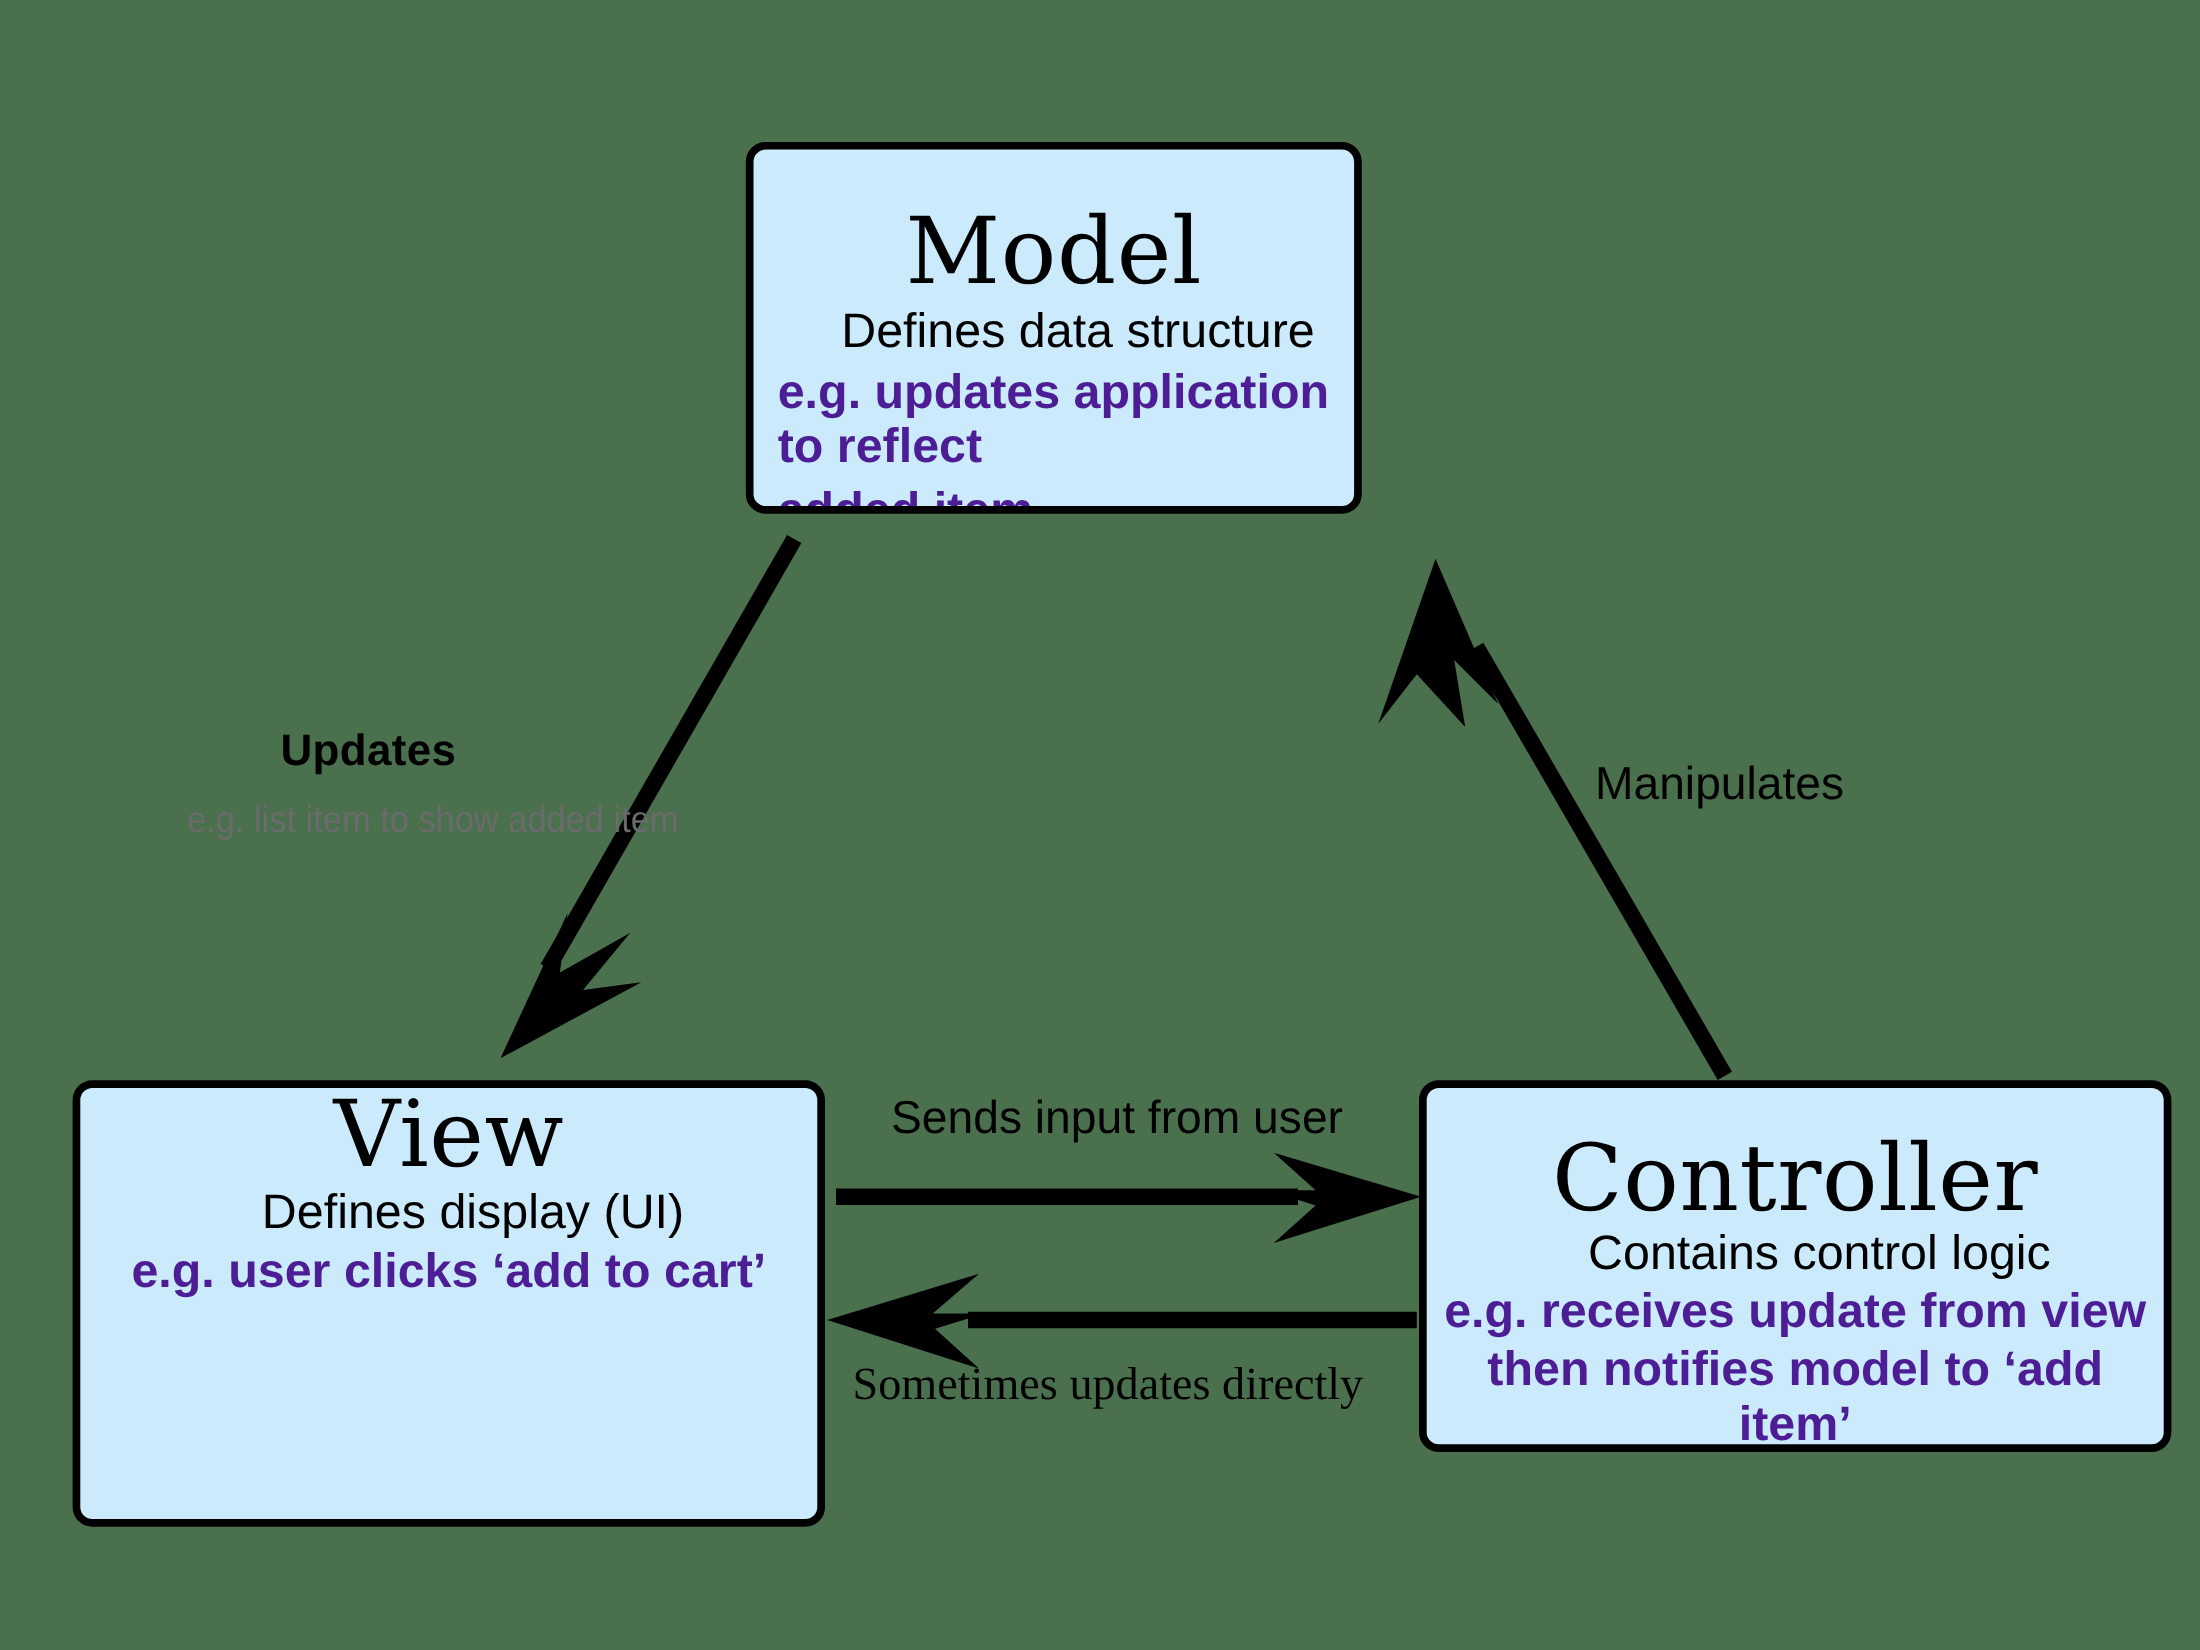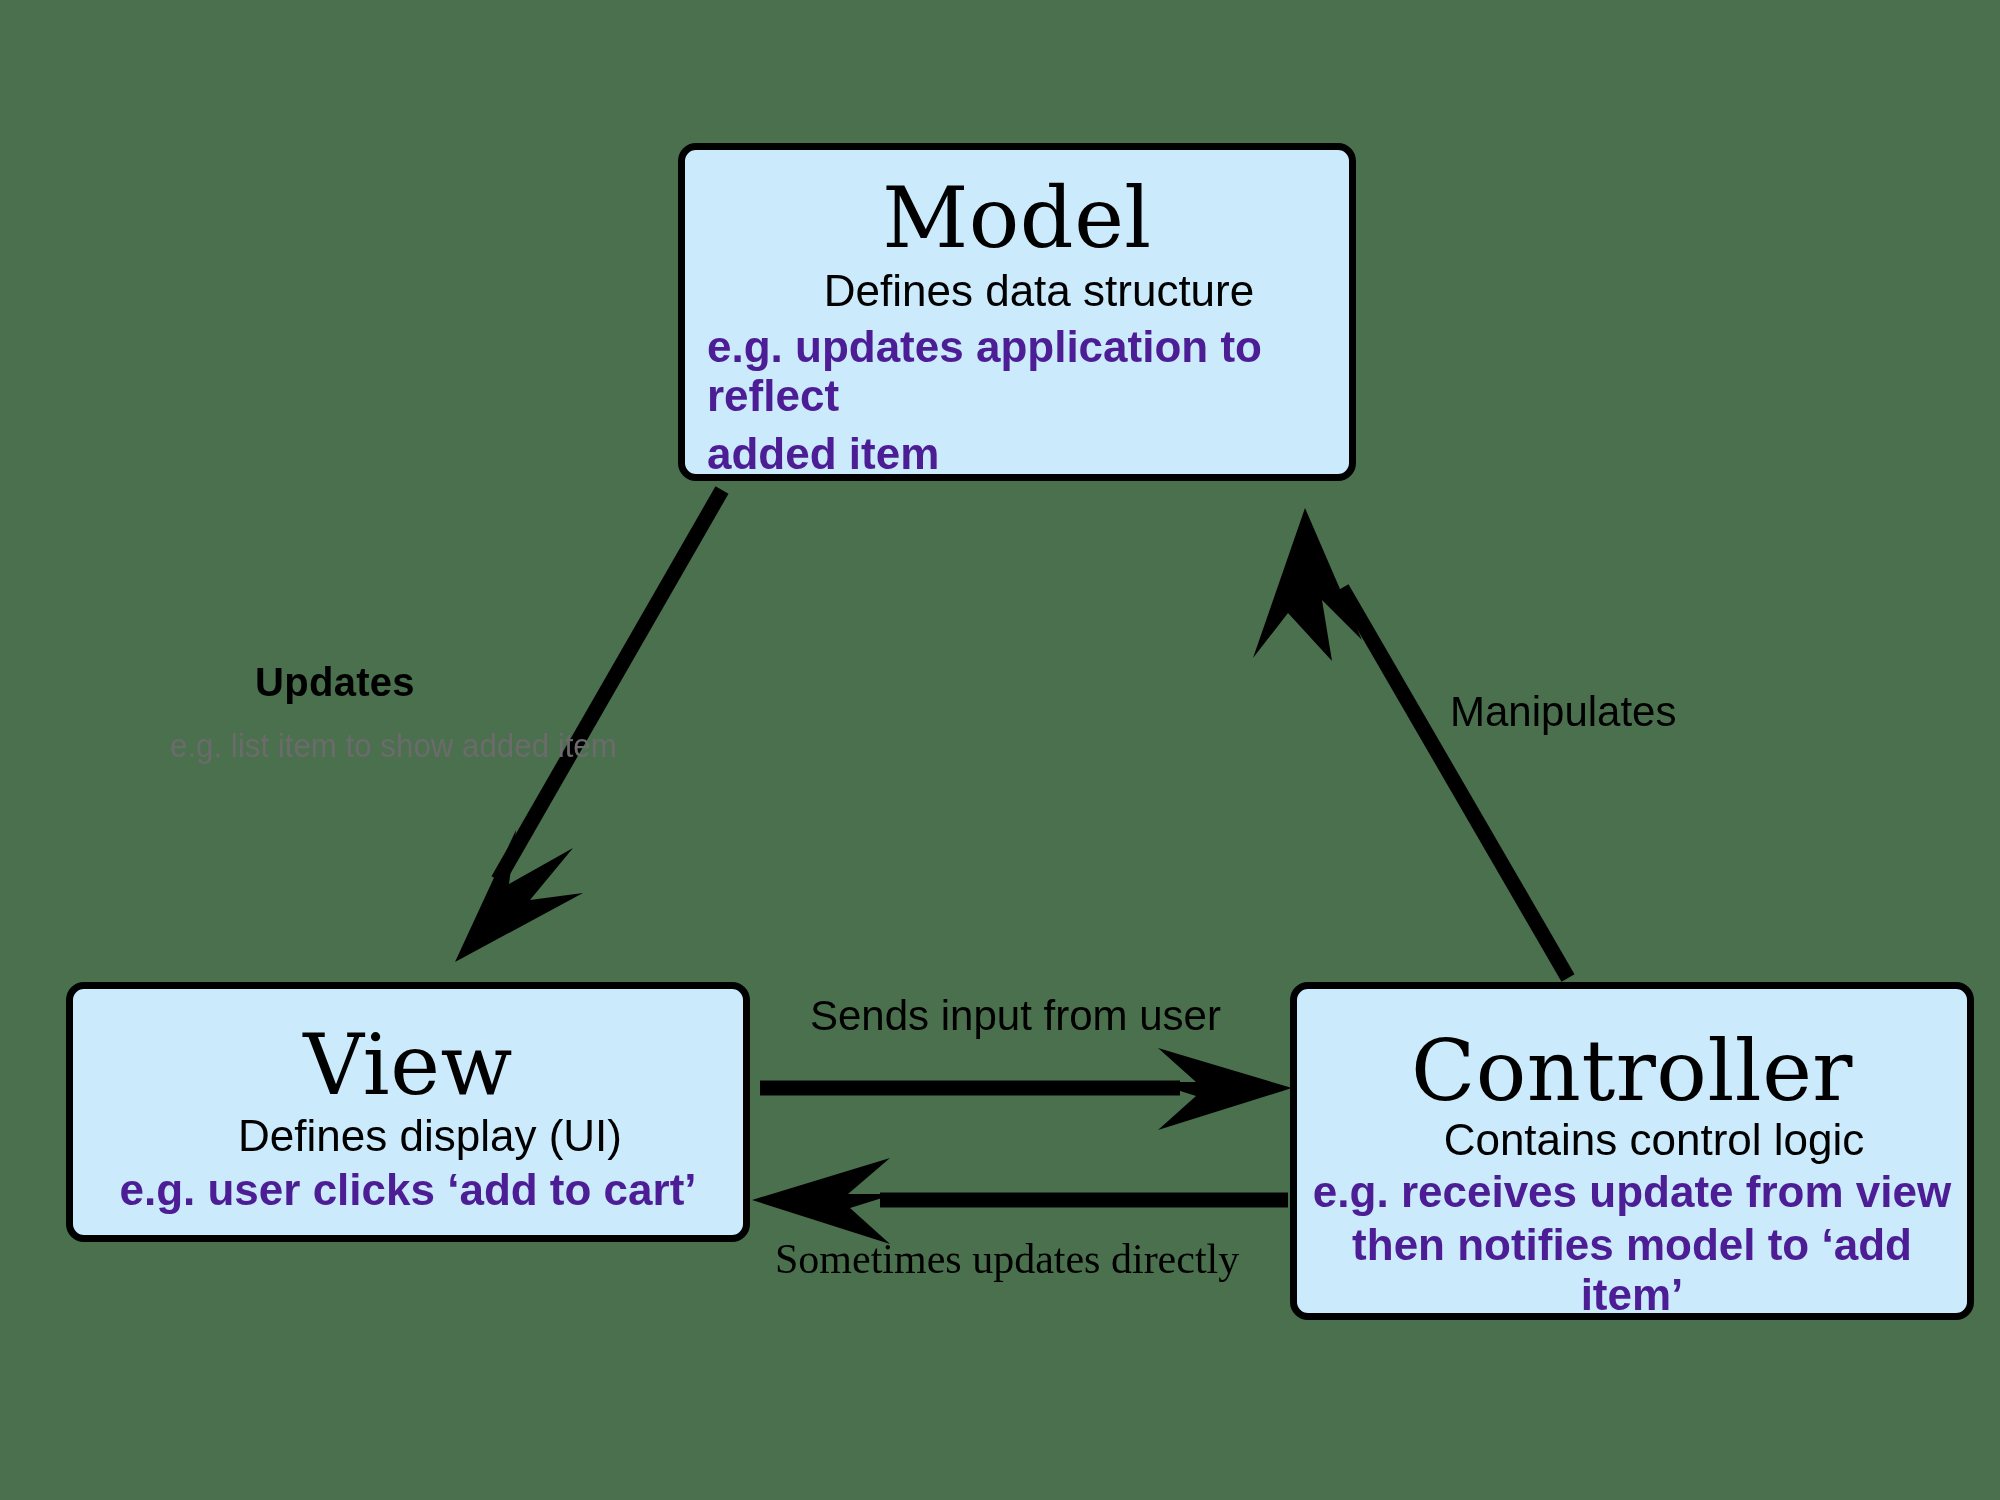--- a/index.html
+++ b/index.html
@@ -50,42 +50,41 @@
   .node-eg {
     font-family: "Liberation Sans", sans-serif;
     color: #4c1d95;
     font-weight: 700;
     line-height: 1.12;
   }
 
   
   #node-model {
     left: 678px;
-    top: 143px;
-    width: 678px;
+    top: 129px;
+    width: 560px;
     height: 338px;
-    padding-top: 26px;
+    padding-top: 50px;
   }
   #node-model .node-title { font-size: 84px; }
   #node-model .node-sub { font-size: 44px; margin-top: 8px; }
   #node-model .node-eg {
     font-size: 44px;
     margin-top: 8px;
     text-align: left;
     padding-left: 22px;
     padding-right: 10px;
   }
 
   
   #node-view {
     left: 66px;
     top: 982px;
     width: 684px;
-    height: 260px;
-    padding-top: 34px;
+    height: 406px;
   }
   #node-view .node-title { font-size: 84px; }
   #node-view .node-sub { font-size: 44px; margin-top: 6px; }
   #node-view .node-eg { font-size: 44px; margin-top: 6px; }
 
   
   #node-controller {
     left: 1290px;
     top: 982px;
     width: 684px;

